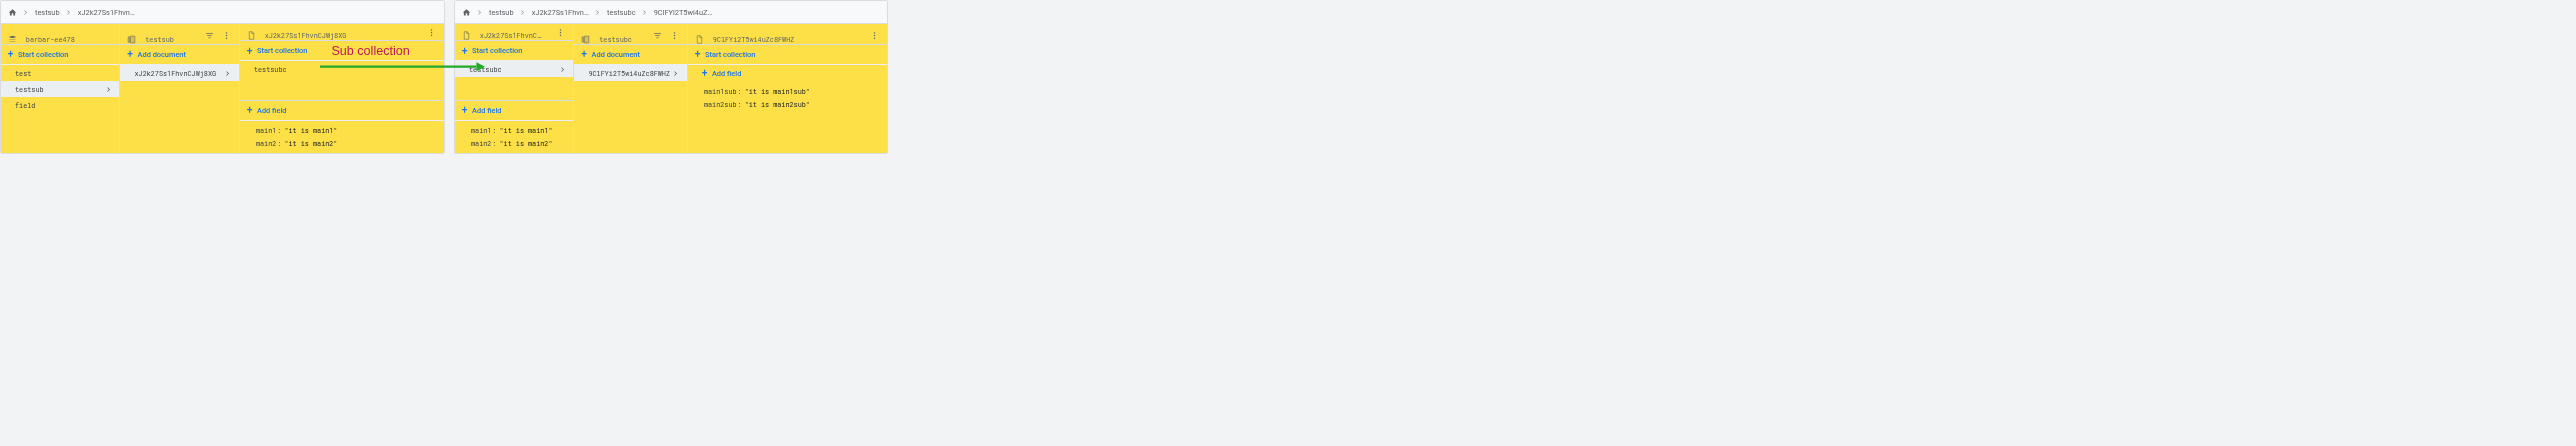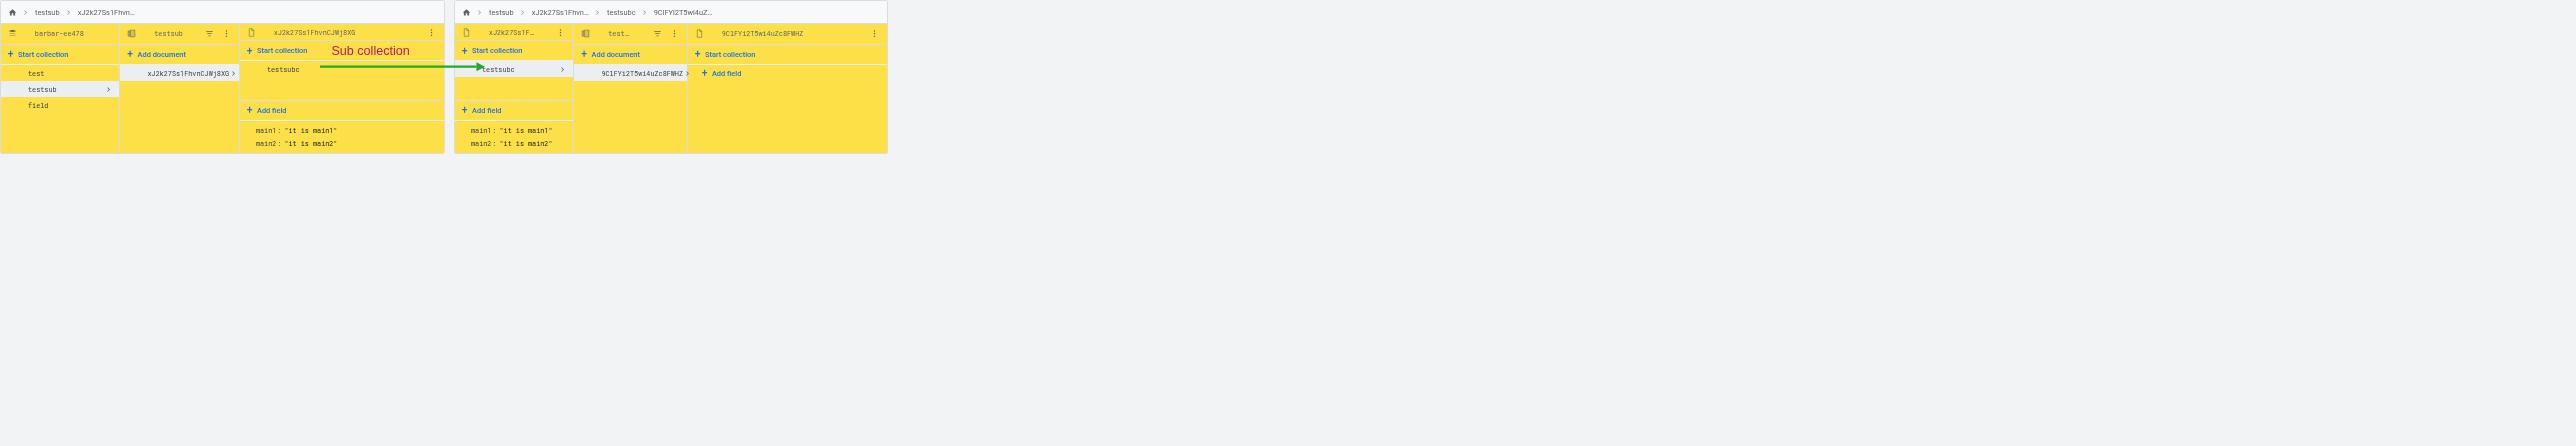--- a/index.html
+++ b/index.html
@@ -44,22 +44,22 @@
 .pane {
   display: flex;
   flex-direction: column;
   border-right: 0.6px solid #dadce0;
   min-width: 0;
 }
 .pane:last-child { border-right: none; }
 
 .pane-header {
   display: flex;
-  align-items: center;
-  gap: 18px;
+  align-items: flex-end;
+  gap: 9px;
   padding: 0 4.6px 0 6.8px;
   height: 20.5px;
   border-bottom: 0.6px solid #dadce0;
   color: #5f6368;
   font-size: 7.4px;
 }
 .pane-header .title { flex: 1; white-space: nowrap; overflow: hidden; text-overflow: ellipsis; font-family: "Roboto Mono", Menlo, monospace; font-size: 6.8px; }
 .pane-header .icon { flex-shrink: 0; color: #5f6368; }
 .header-actions { display: flex; gap: 1.1px; }
 
@@ -82,21 +82,21 @@
 .list-item {
   display: flex;
   align-items: center;
   padding: 3.4px 6.8px;
   font-family: "Roboto Mono", Menlo, monospace;
   font-size: 6.8px;
   color: #3c4043;
   cursor: pointer;
   height: 16px;
 }
-.list-item.indent { padding-left: 27px; }
+.list-item.indent { padding-left: 14px; }
 .list-item.selected { background: #eceff1; }
 .list-item .label { flex: 1; }
 .list-item .chev { color: #5f6368; }
 
 .fields { padding: 2.3px 0; }
 .field-row {
   display: flex;
   gap: 3.4px;
   padding: 2.3px 6.8px 2.3px 16px;
   font-family: "Roboto Mono", Menlo, monospace;
@@ -428,20 +428,30 @@
     </div>
         <div class="action-link">
       <span class="plus">+</span>
       <span>Start collection</span>
     </div>
         <div class="list"></div>
         <div class="action-link indented">
         <span class="plus">+</span>
         <span>Add field</span>
       </div>
+        <div class="fields">
+          <div class="field-row">
+          <span class="key">main1sub</span>
+          <span class="val">"it is main1sub"</span>
+        </div>
+          <div class="field-row">
+          <span class="key">main2sub</span>
+          <span class="val">"it is main2sub"</span>
+        </div>
+        </div>
       </div>
     </div>
 </div>
 
 <div class="annotation">
   <span class="annotation-text">Sub collection</span>
   <svg class="annotation-arrow" width="165" height="11.4" viewBox="0 0 290 20">
     <line x1="0" y1="10" x2="275" y2="10" stroke="#22a82a" stroke-width="4"></line>
     <polygon points="275,2 290,10 275,18" fill="#22a82a"></polygon>
   </svg>

